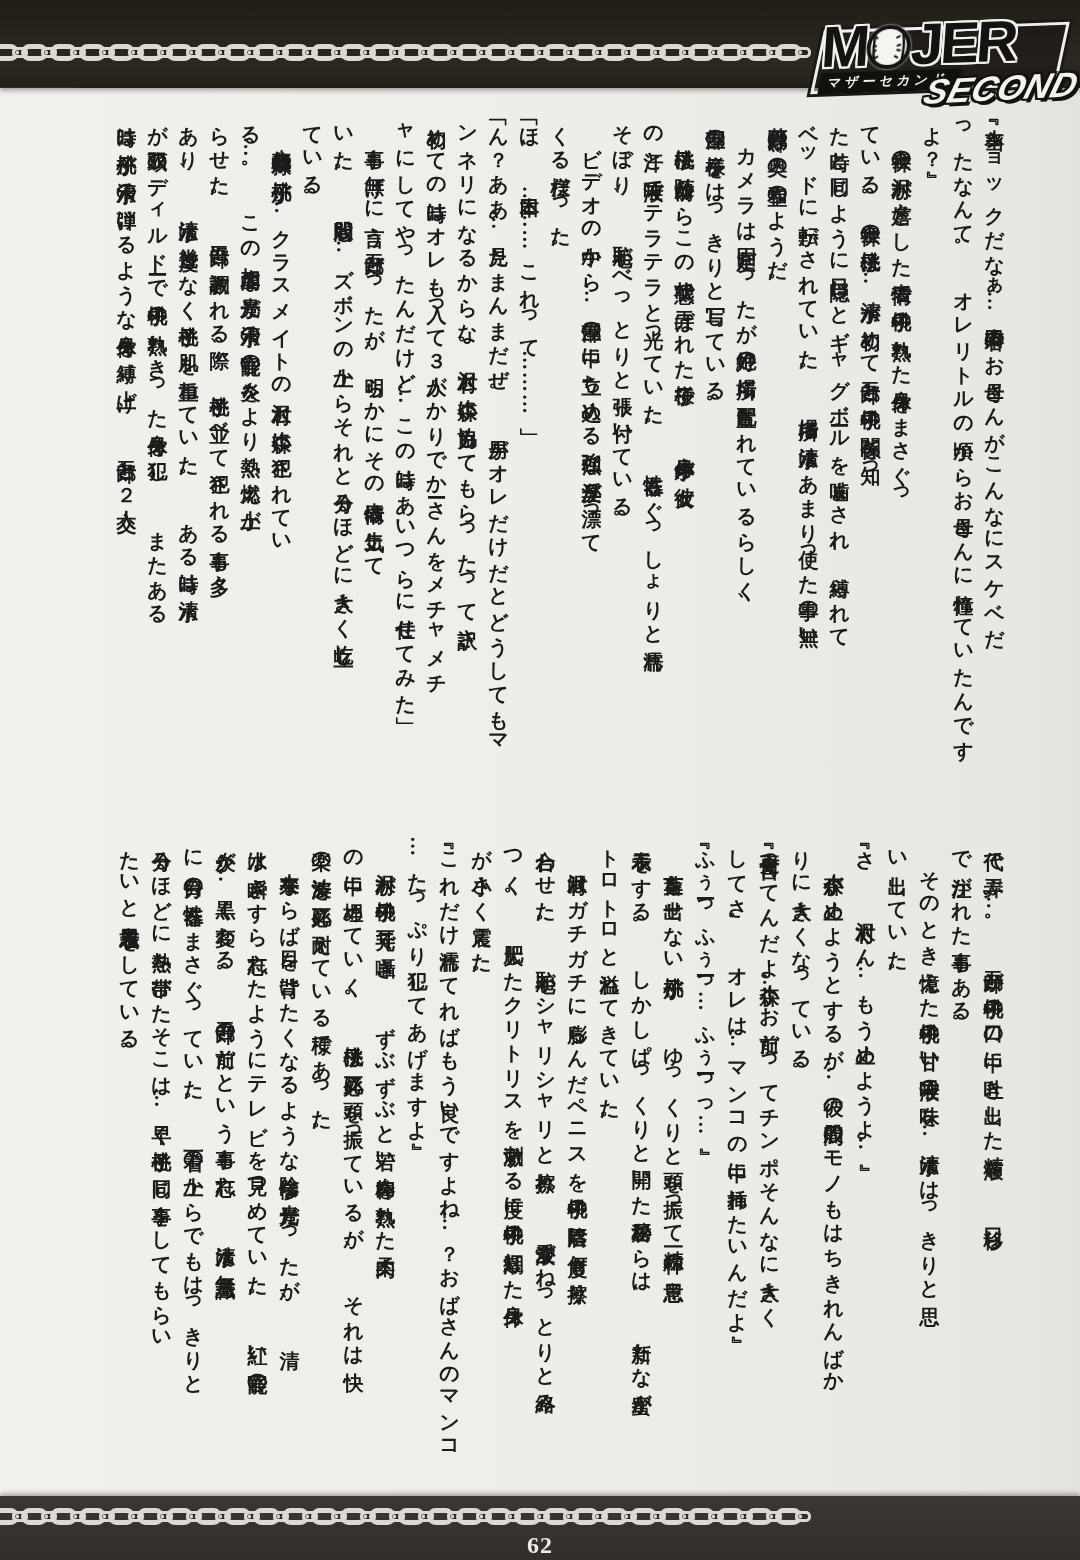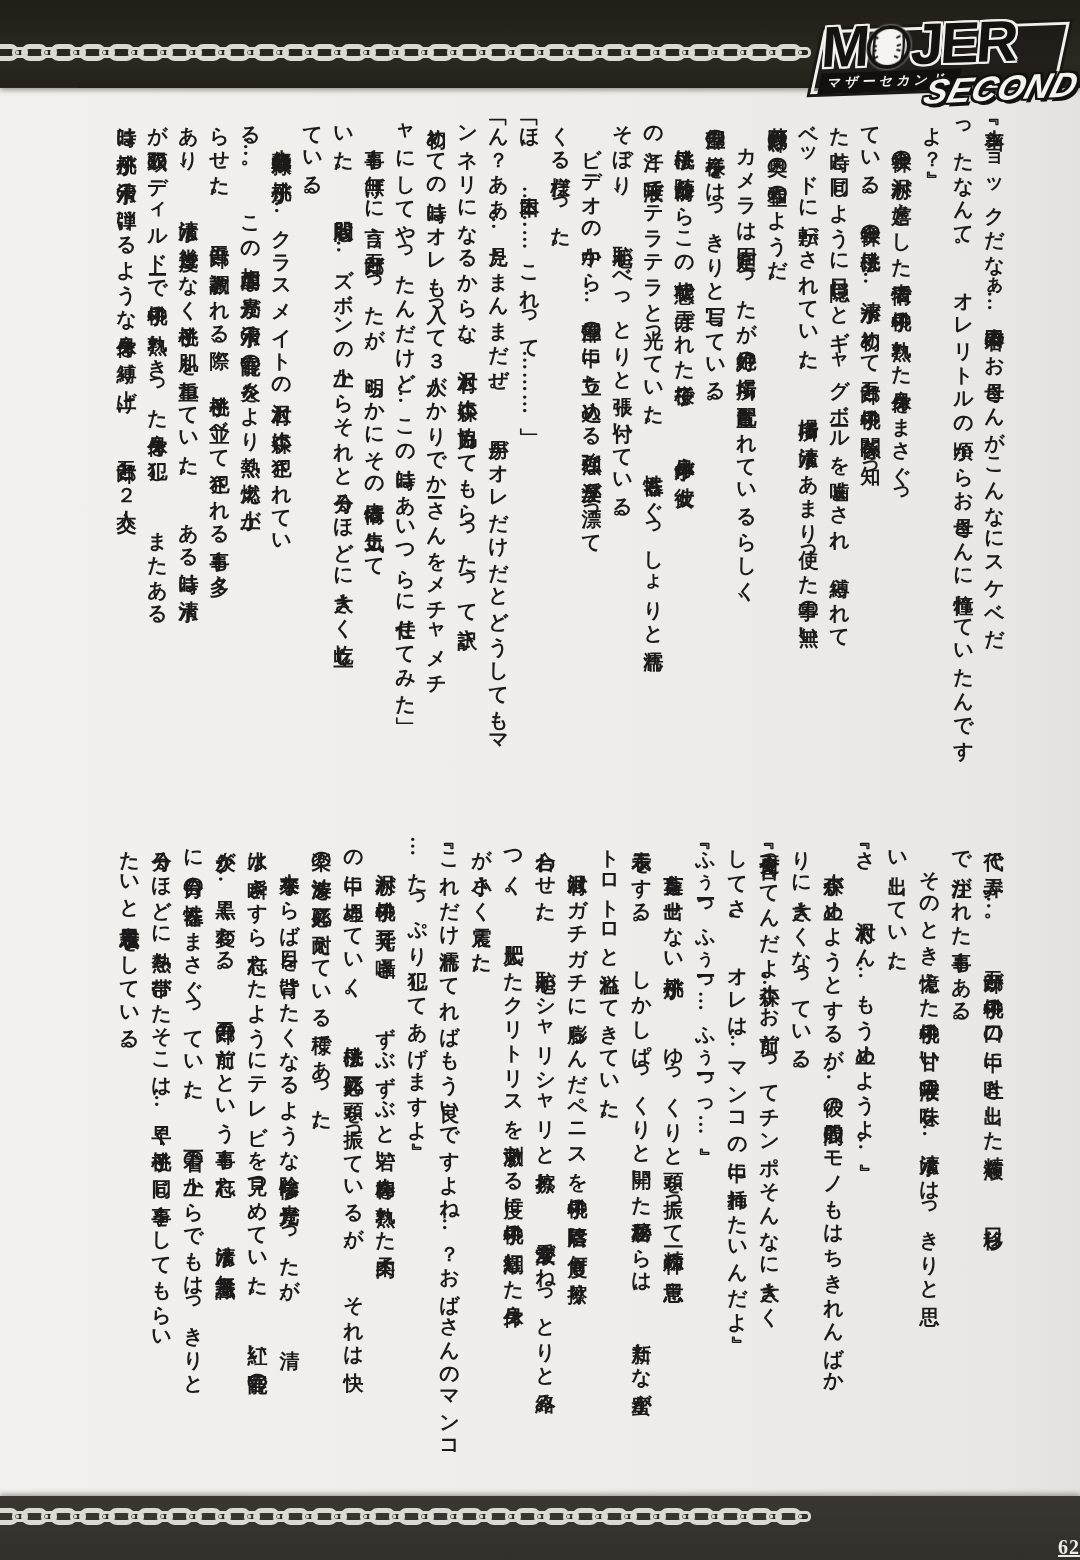--- a/index.html
+++ b/index.html
@@ -11,22 +11,22 @@
   .band-top{top:0;height:88px;background:linear-gradient(180deg,#211e18 0%,#2b2822 70%,#232019 100%);box-shadow:0 2px 5px rgba(40,35,25,.45);}
   .band-bottom{bottom:0;height:64px;background:linear-gradient(180deg,#3a3631 0%,#332f2a 100%);box-shadow:0 -2px 5px rgba(40,35,25,.4);}
   .band-top::after{content:"";position:absolute;left:0;bottom:-11px;width:78px;height:12px;background:#2b2822;}
   .chain{position:absolute;left:-8px;display:flex;align-items:center;white-space:nowrap;}
   .band-top .chain{top:44px;}
   .band-bottom .chain{top:12px;}
   .chain span{flex:none;display:inline-block;box-sizing:border-box;width:27px;height:17px;
               border:5px solid #dcd9d3;border-radius:9px;margin-right:-7px;}
   .chain span:nth-child(even){width:16px;height:11px;border-width:3px;border-radius:5px;
               box-shadow:0 0 0 1px rgba(20,18,14,.55) inset;}
-  .page-num{position:absolute;left:0;right:0;bottom:1px;text-align:right;
-            color:#efece7;font-size:20px;font-weight:bold;letter-spacing:1px;text-decoration:underline;}
+  .page-num{position:absolute;left:0;right:0;bottom:1px;text-align:center;
+            color:#efece7;font-size:24px;font-weight:bold;letter-spacing:1px;}
   
   .logo{position:absolute;top:12px;right:2px;width:262px;height:96px;z-index:6;}
   .logo-frame{position:absolute;left:2px;right:16px;top:14px;bottom:18px;
               border:3px solid #f1efeb;box-shadow:0 0 0 3px #1b1914;
               transform:skewX(-14deg) rotate(-2deg);background:rgba(20,18,14,.35);}
   .logo-word{position:absolute;top:-2px;left:6px;display:flex;align-items:center;
              font-family:"Liberation Sans","DejaVu Sans",sans-serif;font-weight:900;
              font-size:58px;letter-spacing:-3px;color:#15130f;transform:skewX(-6deg) rotate(-2deg);
              text-shadow:-2px 0 0 #f3f1ed,2px 0 0 #f3f1ed,0 -2px 0 #f3f1ed,0 2px 0 #f3f1ed,
                          -2px -2px 0 #f3f1ed,2px 2px 0 #f3f1ed,-2px 2px 0 #f3f1ed,2px -2px 0 #f3f1ed;}

